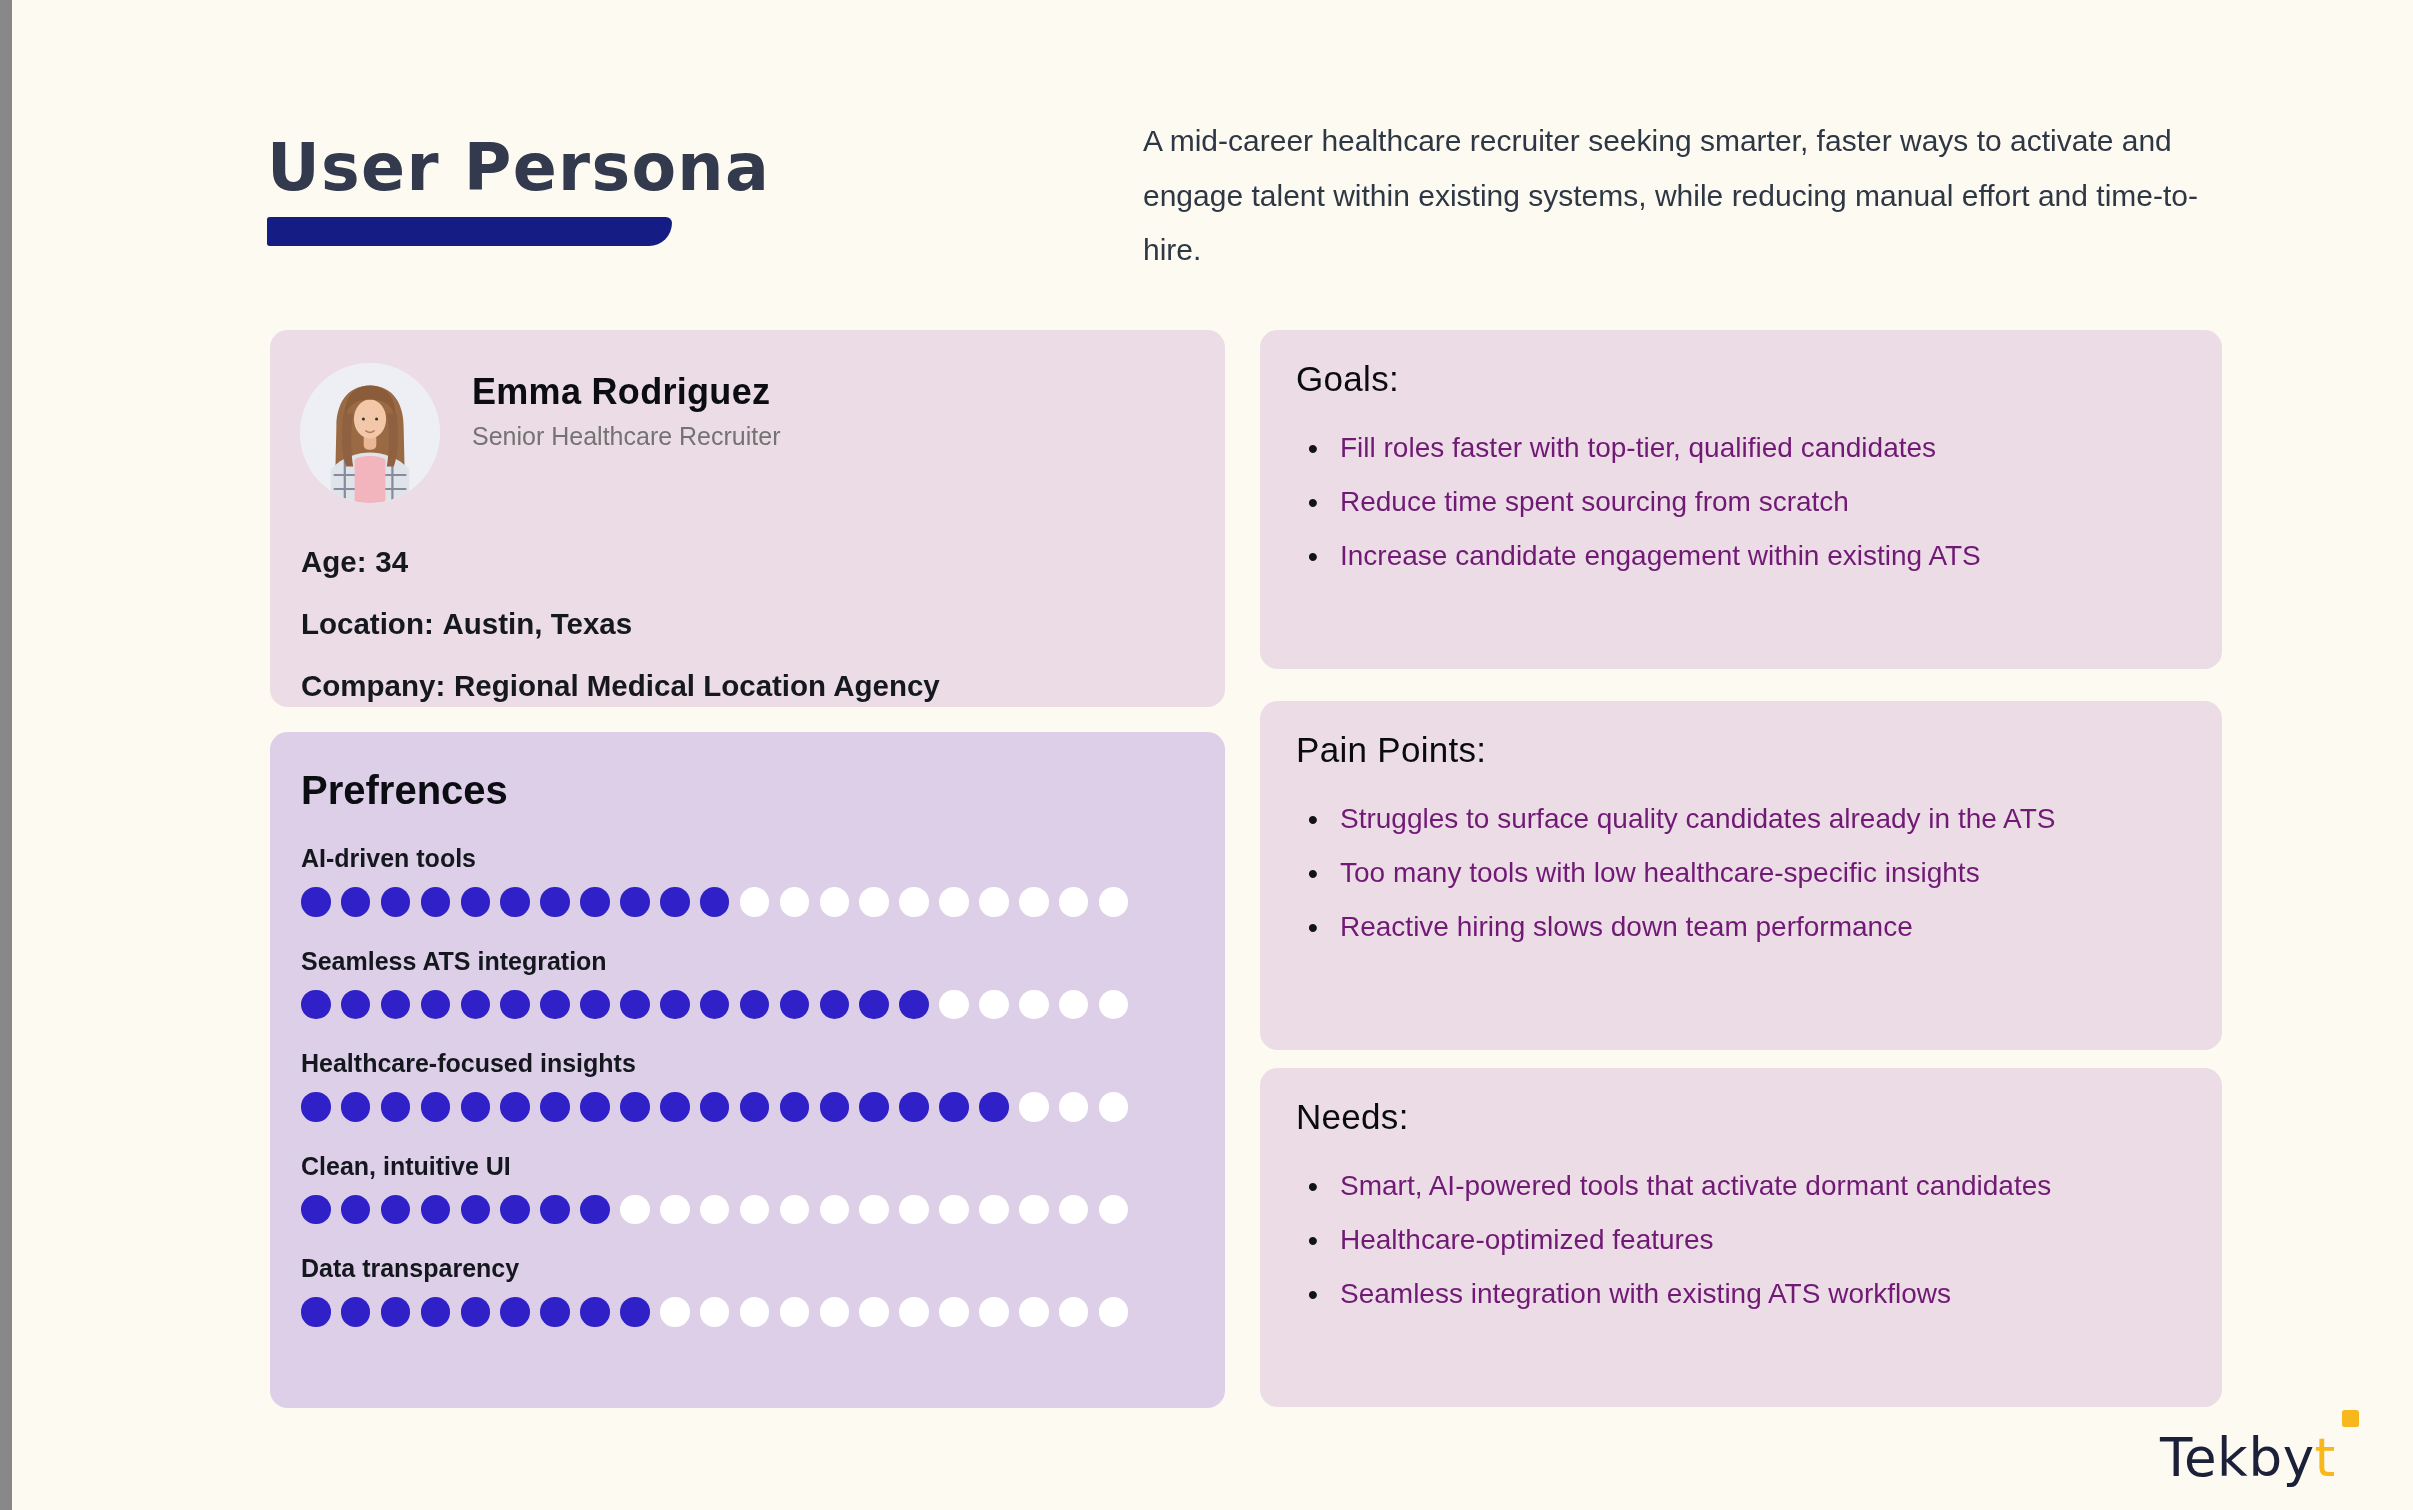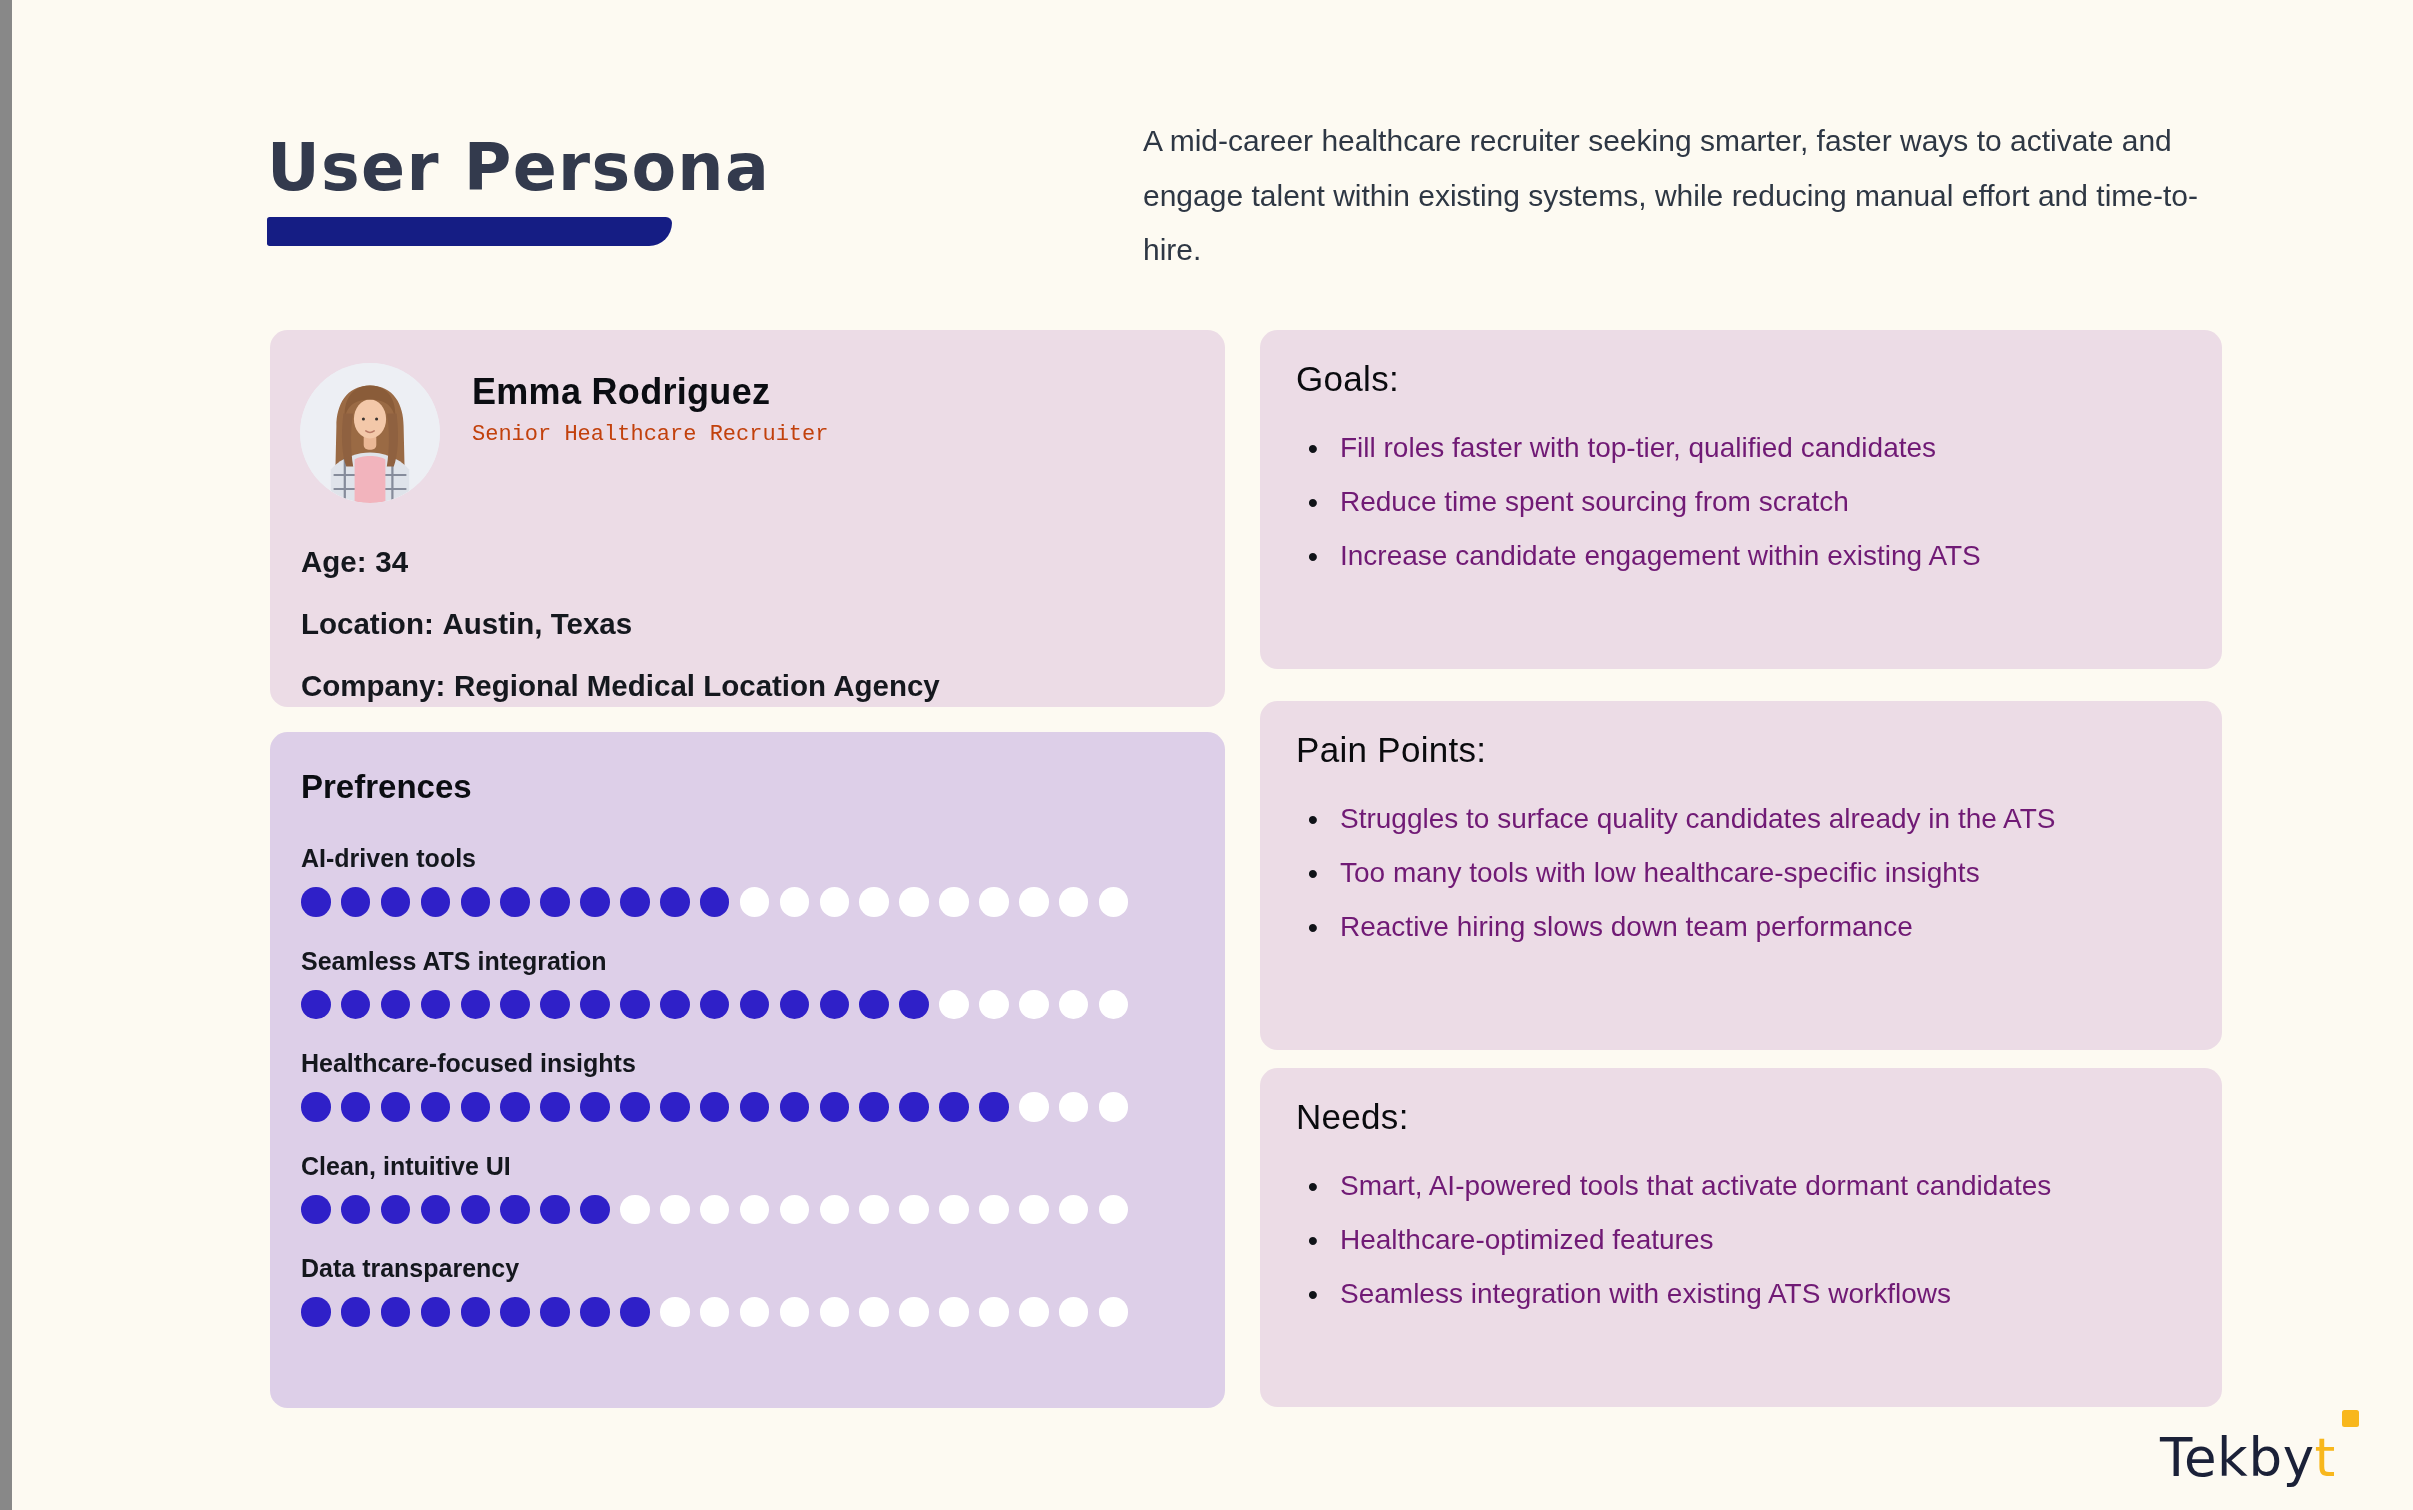--- a/index.html
+++ b/index.html
@@ -47,28 +47,28 @@
   .card.lilac{background:var(--card-lilac);}
   
   .profile-card{left:258px;top:330px;width:955px;height:377px;}
   .avatar{
     position:absolute;left:30px;top:33px;width:140px;height:140px;
     border-radius:50%;overflow:hidden;background:#edeff4;
   }
   .avatar svg{display:block;width:100%;height:100%;}
   .profile-head{position:absolute;left:202px;top:41px;}
   .profile-name{font-size:36px;font-weight:700;color:#0b0d12;letter-spacing:0.3px;}
-  .profile-role{margin-top:8.8px;font-size:22px;color:#c2410c;font-family:Liberation Mono, monospace;}
+  .profile-role{margin-top:8.8px;font-size:25px;color:#737373;}
   .profile-fields{position:absolute;left:31px;top:187px;right:31px;}
   .profile-field{font-size:29.5px;margin-top:28px;color:#15181e;}
   .profile-field .f-label{font-weight:700;}
   .profile-field .f-value{font-weight:700;margin-left:8.8px;}
   
   .prefs-card{left:258px;top:732px;width:955px;height:676px;}
-  .prefs-title{position:absolute;left:31px;top:36px;font-size:33px;font-weight:700;color:#0b0d12;}
+  .prefs-title{position:absolute;left:31px;top:36px;font-size:40px;font-weight:700;color:#0b0d12;}
   .prefs-list{position:absolute;left:31px;top:112px;right:25px;}
   .pref-row{margin-bottom:30px;}
   .pref-label{font-size:25px;font-weight:700;color:#14171d;margin-bottom:14px;}
   .pref-dots{display:flex;gap:10.4px;}
   .dot{width:29.5px;height:29.5px;border-radius:50%;background:var(--dot-empty);flex:0 0 auto;}
   .dot.filled{background:var(--dot-filled);}
   
   .goals-card{left:1248px;top:330px;width:962px;height:339px;}
   .pain-card{left:1248px;top:701px;width:962px;height:349px;}
   .needs-card{left:1248px;top:1068px;width:962px;height:339px;}

